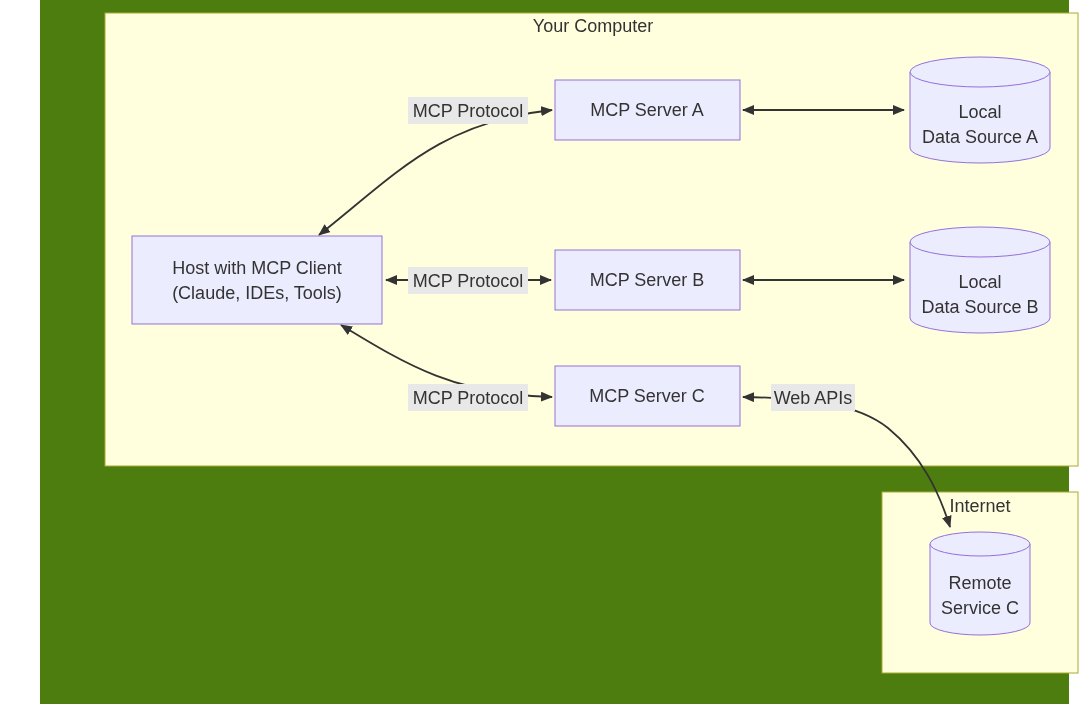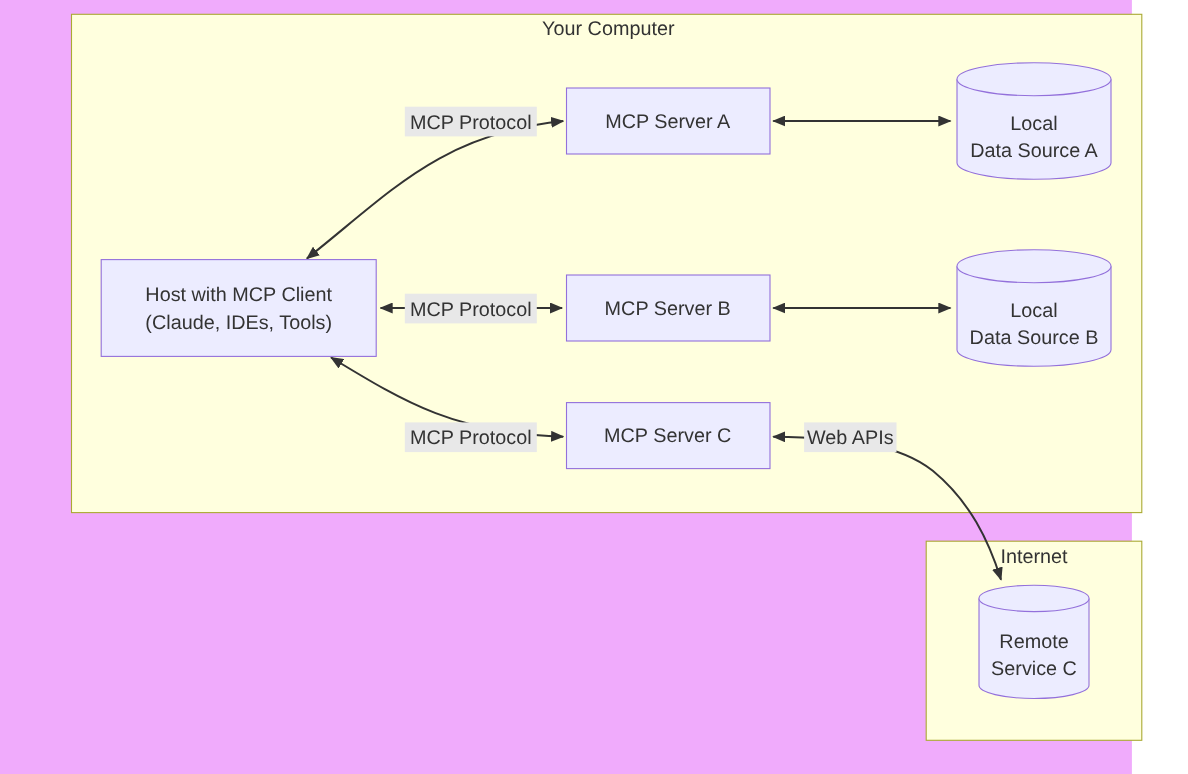--- a/index.html
+++ b/index.html
@@ -4,22 +4,23 @@
 <style>
   html, body {
     margin: 0;
     padding: 0;
     background: #ffffff;
   }
   .stage {
     position: relative;
     width: 1029px;
     height: 704px;
-    background: #f0abfc;
+    background: #4d7c0f;
     font-family: "Liberation Sans", sans-serif;
+    margin-left: 40px;
   }
   svg { display: block; }
 
   .container-box {
     fill: #ffffde;
     stroke: #aaaa33;
     stroke-width: 1;
   }
   .node-shape {
     fill: #ececff;

